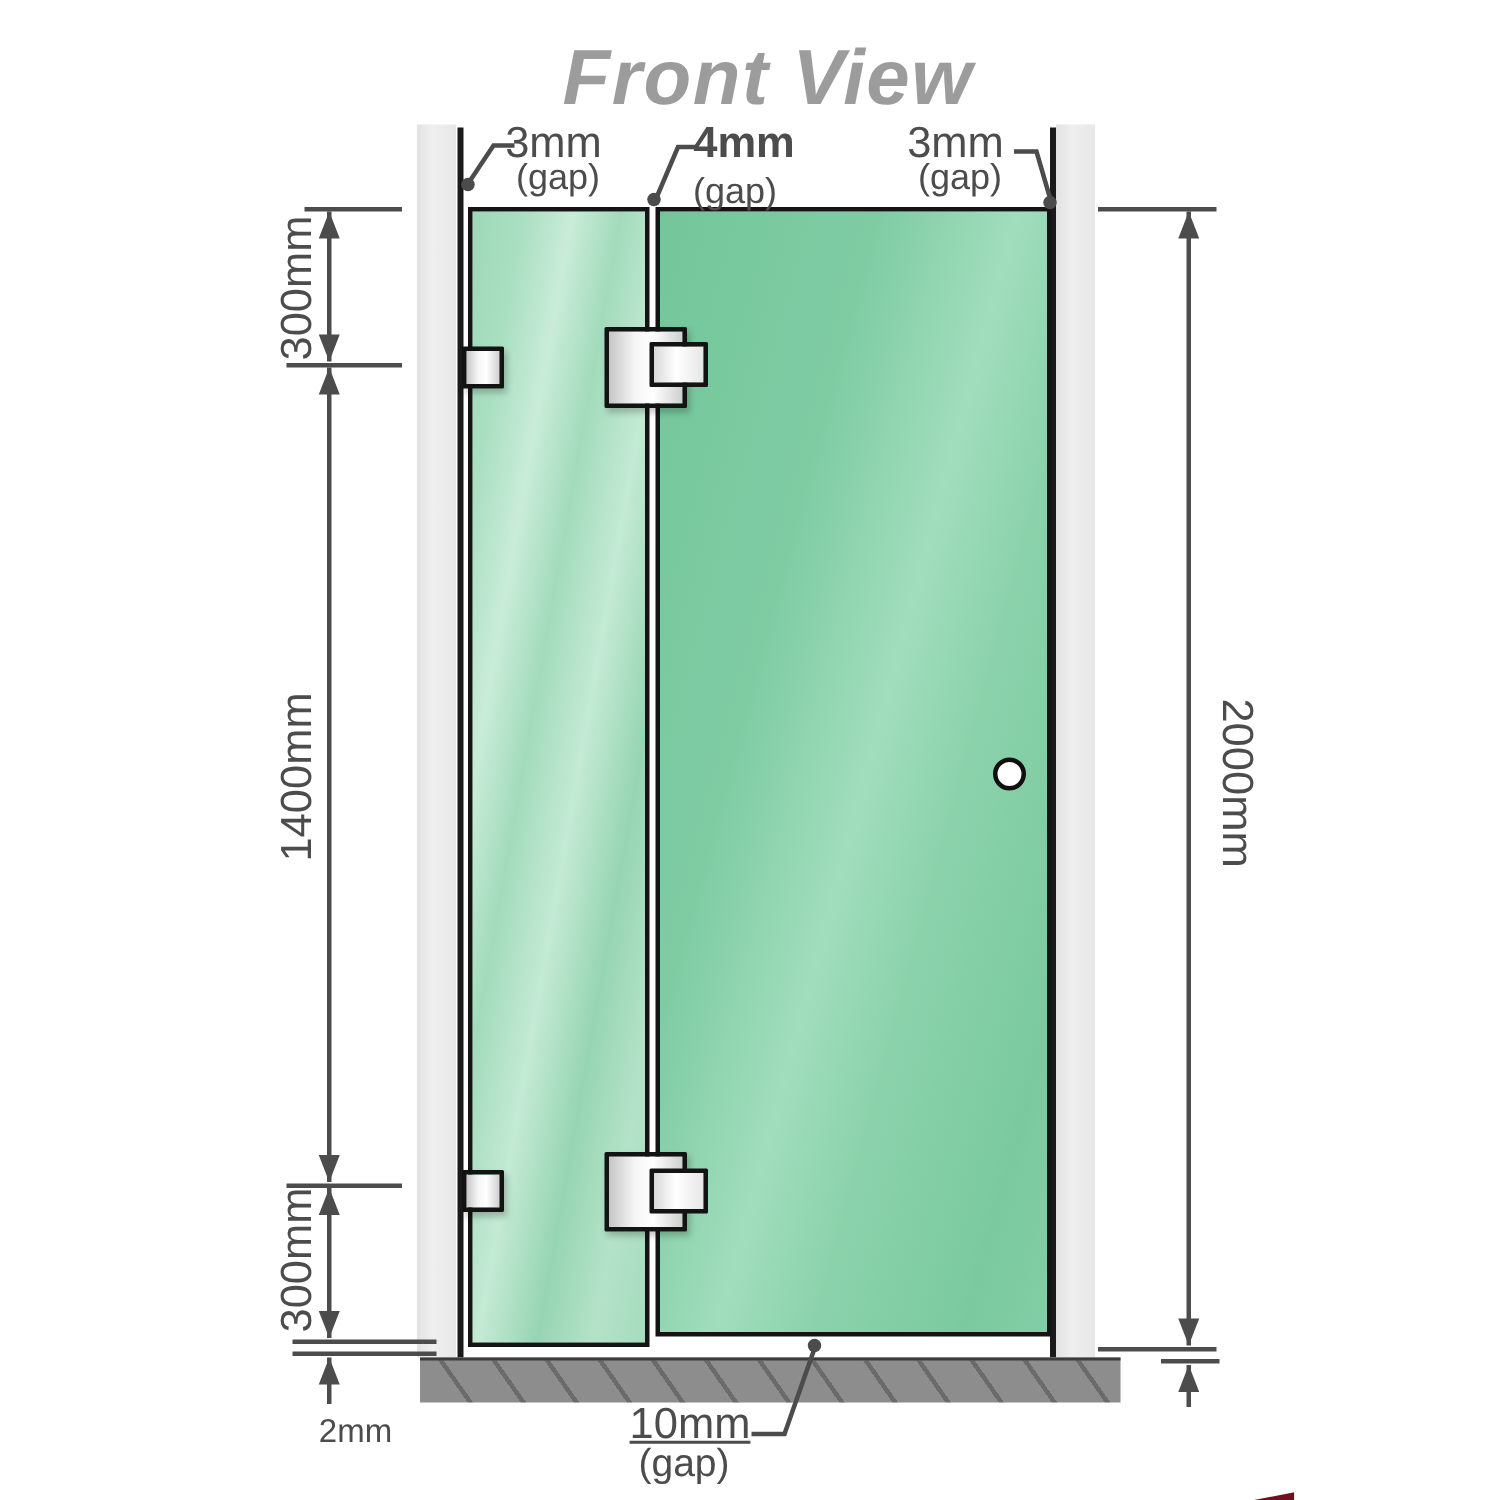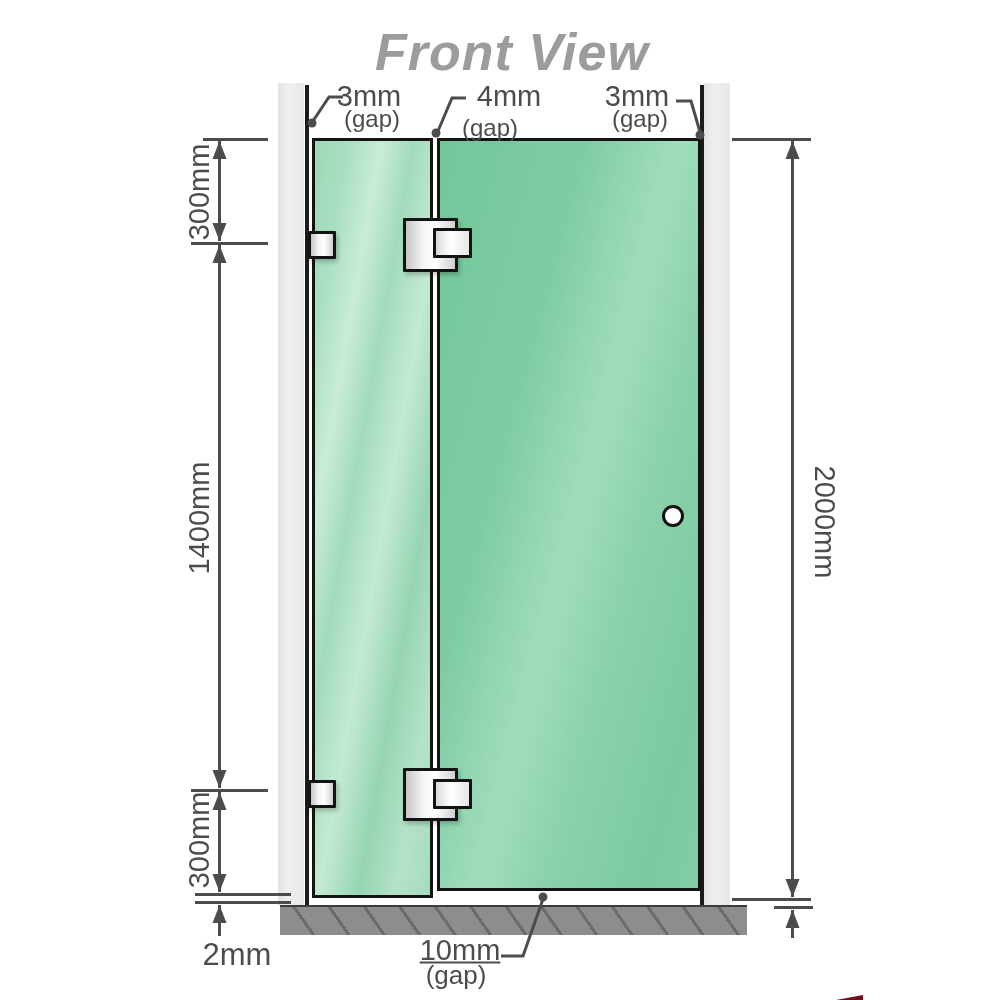--- a/index.html
+++ b/index.html
@@ -70,26 +70,26 @@
     color:#4c4c4c;font-size:29px;white-space:nowrap;line-height:1;
     transform:translate(-50%,-50%);
   }
   .rot-ccw{transform:translate(-50%,-50%) rotate(-90deg);}
   .rot-cw{transform:translate(-50%,-50%) rotate(90deg);}
   .gap-sub{font-size:24px;}
   #lbl-300-top{left:199px;top:192px;}
   #lbl-1400{left:199px;top:518px;}
   #lbl-300-bottom{left:199px;top:840px;}
   #lbl-2000{left:824px;top:522px;}
-  #lbl-2mm{left:237px;top:954px;font-size:31px;}
+  #lbl-2mm{left:237px;top:954px;font-size:22px;}
   #lbl-10mm{left:460px;top:950px;text-decoration:underline;}
   #lbl-10mm-gap{left:456px;top:975px;font-size:26px;}
   #lbl-3mm-left{left:369px;top:96px;}
   #lbl-3mm-left-gap{left:372px;top:119px;}
-  #lbl-4mm{left:509px;top:96px;}
+  #lbl-4mm{left:496px;top:96px;font-weight:bold;}
   #lbl-4mm-gap{left:490px;top:128px;}
   #lbl-3mm-right{left:637px;top:96px;}
   #lbl-3mm-right-gap{left:640px;top:119px;}
 
   
   #dims{left:0;top:0;width:1000px;height:1000px;pointer-events:none;}
   #dims line, #dims polyline{stroke:#4c4c4c;stroke-width:3;fill:none;}
   #dims polygon, #dims circle{fill:#4c4c4c;stroke:none;}
 
   

